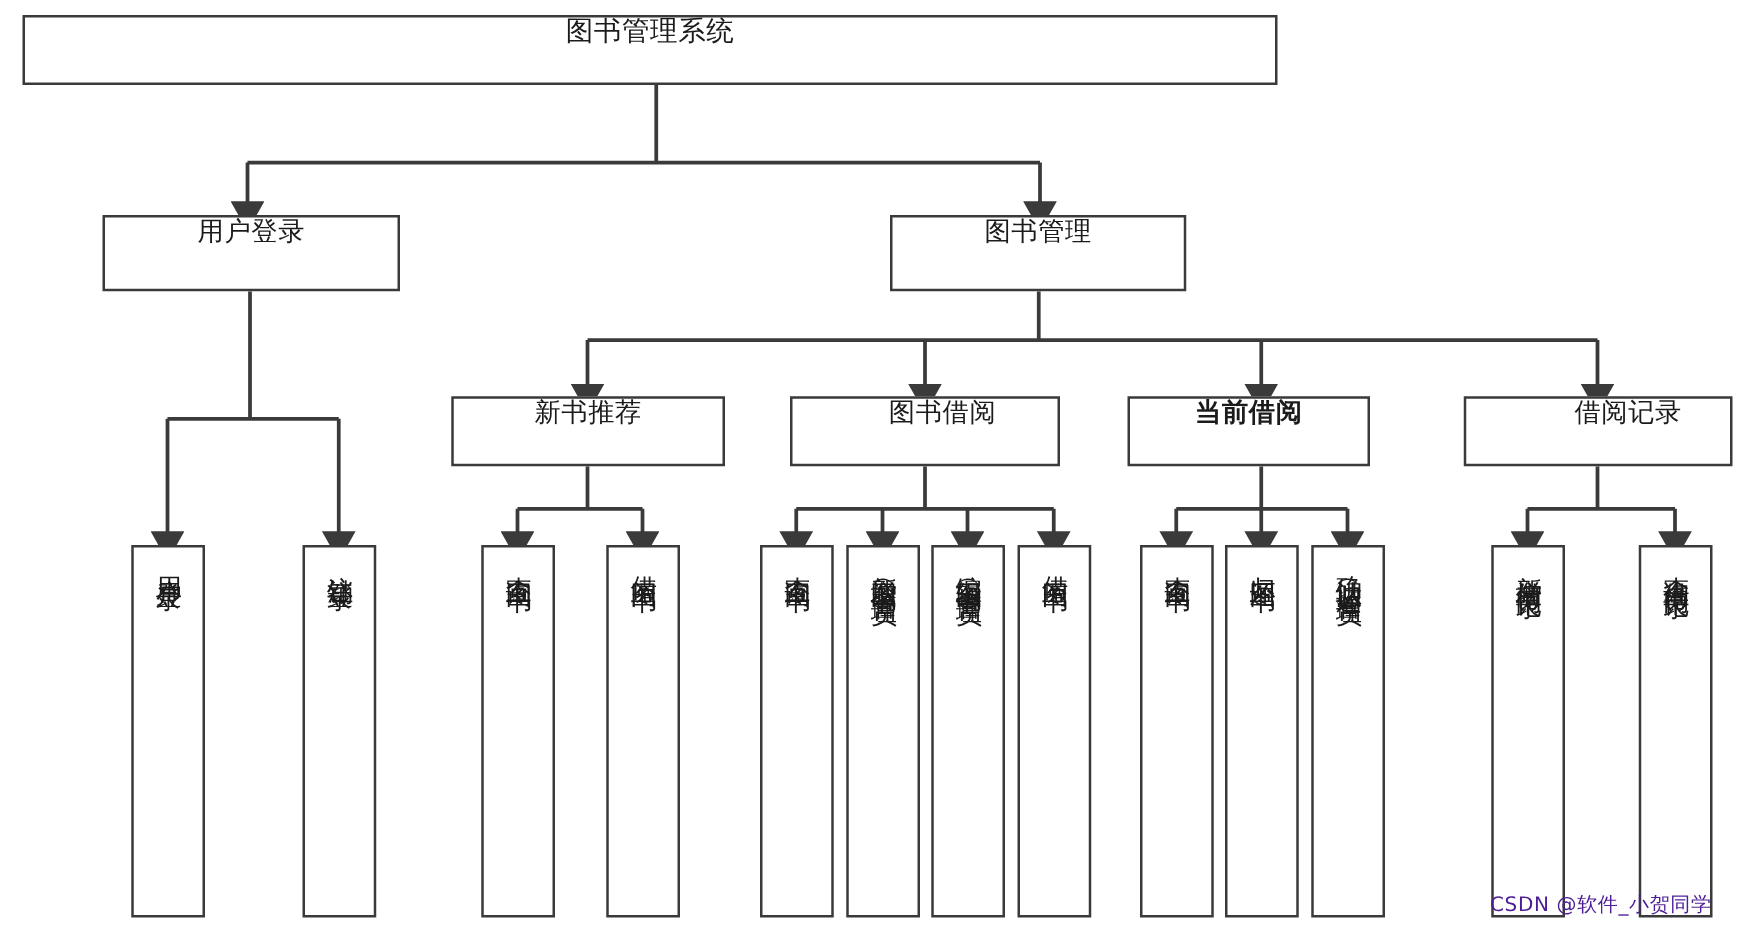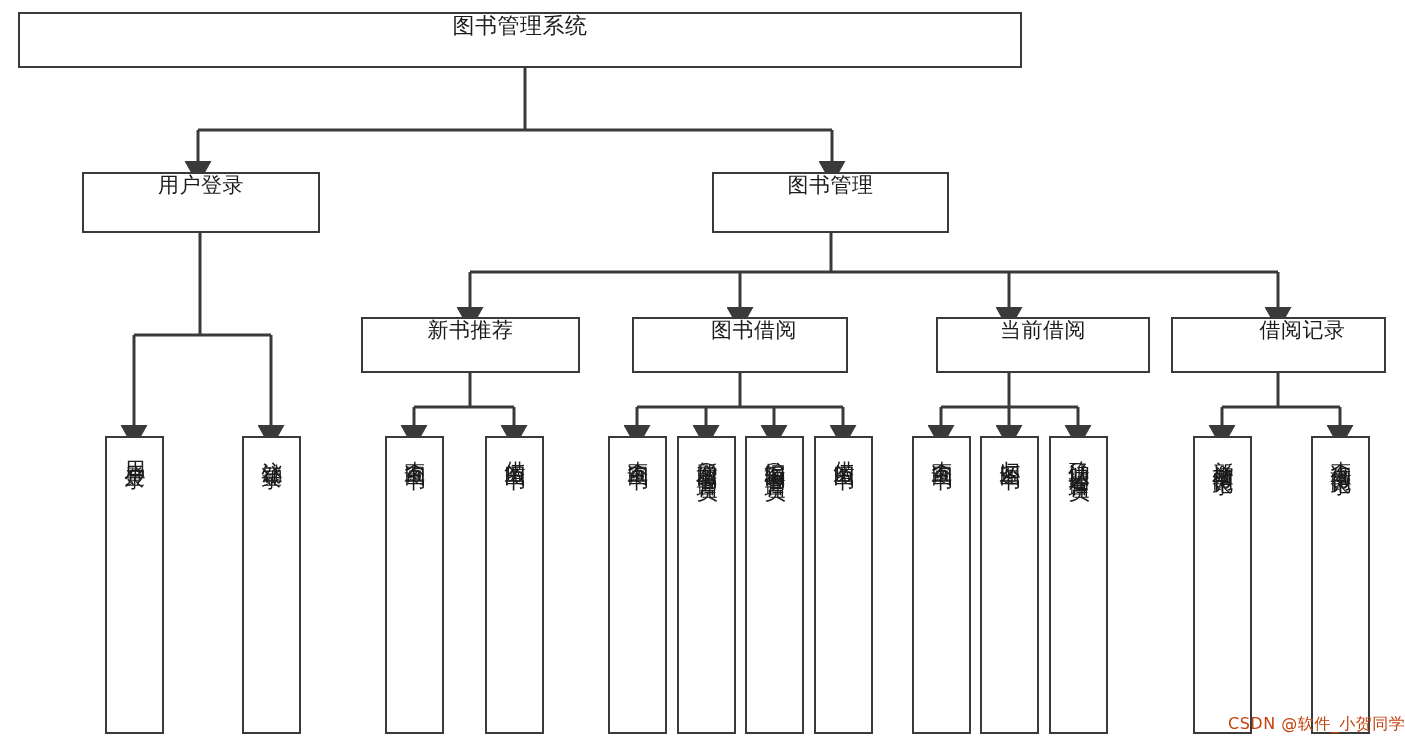--- a/index.html
+++ b/index.html
@@ -63,25 +63,24 @@
     font-size: 21px;
     letter-spacing: 3px;
     line-height: 1;
     white-space: nowrap;
   }
   #watermark {
     position: absolute;
     left: 1192px;
     top: 714px;
     font-size: 16px;
-    color: #c2410c;
+    color: #4c1d95;
     font-family: "DejaVu Sans", "Liberation Sans", sans-serif;
     white-space: nowrap;
     letter-spacing: 0.5px;
-    margin-left: 36px;
   }
 </style>
 </head>
 <body>
 
 <div id="diagram-root">
 
   <svg id="edge-layer" viewBox="0 0 1405 747" width="1405" height="747" xmlns="http://www.w3.org/2000/svg">
     <defs>
       <marker id="arrow" markerWidth="9" markerHeight="9" refX="1" refY="4.5" orient="auto" markerUnits="strokeWidth">
@@ -142,21 +141,21 @@
   <div class="node horiz" style="left:361px; top:317px; width:219px; height:56px;">
     <span class="node-label">新书推荐</span>
   </div>
 
   <div class="node horiz" style="left:712px; top:172px; width:237px; height:61px;">
     <span class="node-label">图书管理</span>
   </div>
   <div class="node horiz" style="left:632px; top:317px; width:216px; height:56px;padding-left:28px;">
     <span class="node-label">图书借阅</span>
   </div>
-  <div class="node horiz" style="left:936px; top:317px; width:214px; height:56px;">
+  <div class="node horiz" style="left:902px; top:317px; width:194px; height:56px;font-weight:bold;">
     <span class="node-label">当前借阅</span>
   </div>
   <div class="node horiz" style="left:1171px; top:317px; width:215px; height:56px;padding-left:48px;">
     <span class="node-label">借阅记录</span>
   </div>
 
   <div class="node leaf" style="left:105px; top:436px; width:59px; height:298px;">
     <span class="node-label">用户登录</span>
   </div>
   <div class="node leaf" style="left:242px; top:436px; width:59px; height:298px;">

